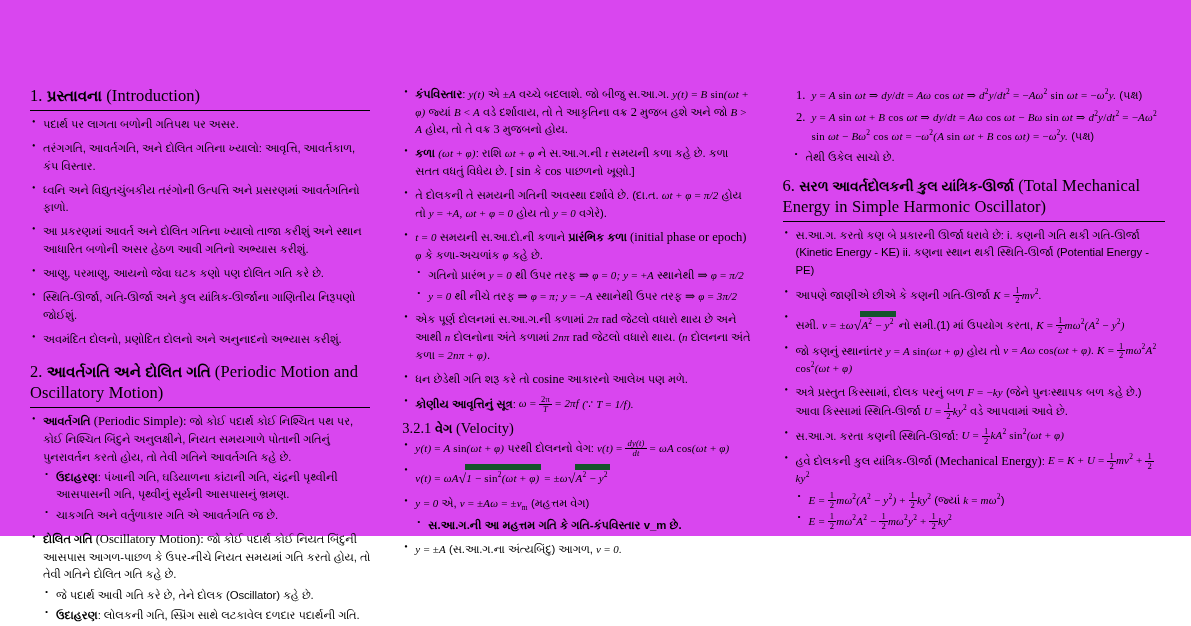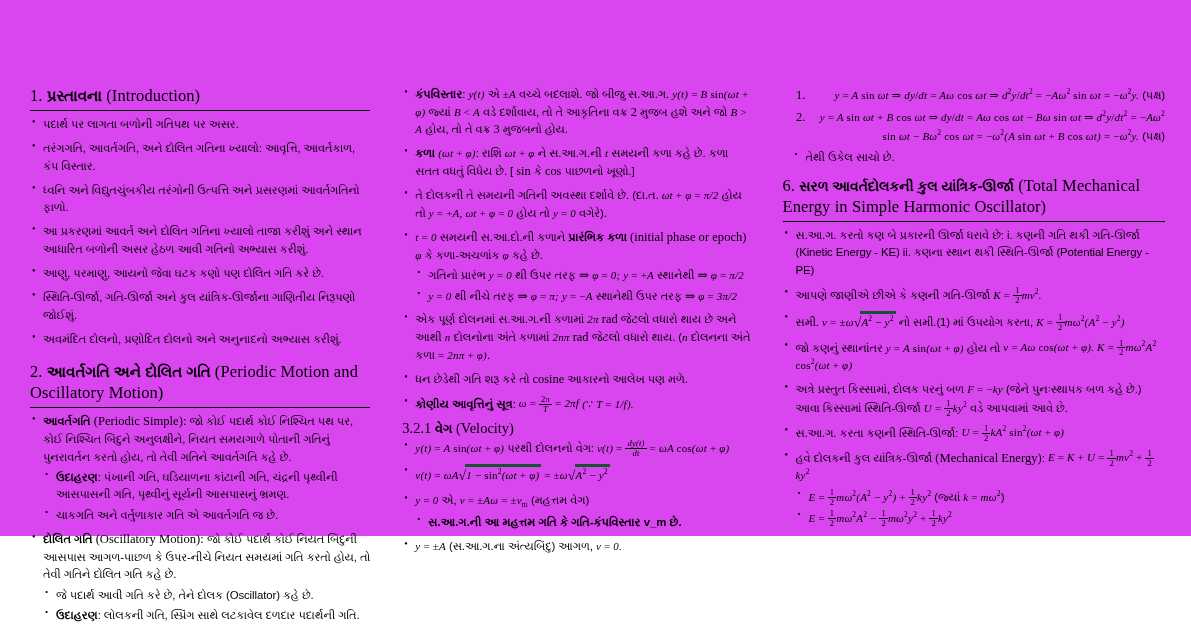--- a/index.html
+++ b/index.html
@@ -97,21 +97,20 @@
   ul.lv2 > li::before {
     content: "\2022";
     position: absolute;
     left: 2px;
     top: -1px;
     font-size: 9px;
   }
   ol.num {
     margin: 0 0 4px 0;
     padding-left: 26px;
-    text-align: right;
   }
   ol.num > li {
     font-size: 12.6px;
     line-height: 1.45;
     margin-bottom: 4px;
     padding-left: 3px;
   }
 
   
   .gu {
@@ -144,21 +143,21 @@
     display: inline-block;
     vertical-align: -0.48em;
     text-align: center;
     font-size: 0.78em;
     line-height: 1.02;
   }
   .frac .nu { display: block; padding: 0 2px; border-bottom: 1px solid #000; }
   .frac .de { display: block; padding: 0 2px; }
   .sqrt {
     display: inline-block;
-    border-top: 3px solid #14532d;
+    border-top: 6px solid #14532d;
     padding: 0 2px 0 1px;
     margin-left: -1px;
   }
   .radsign { display: inline-block; font-size: 1.25em; vertical-align: -0.08em; }
 </style>
 </head>
 <body>
 
 <div id="page">
   <div class="columns">

